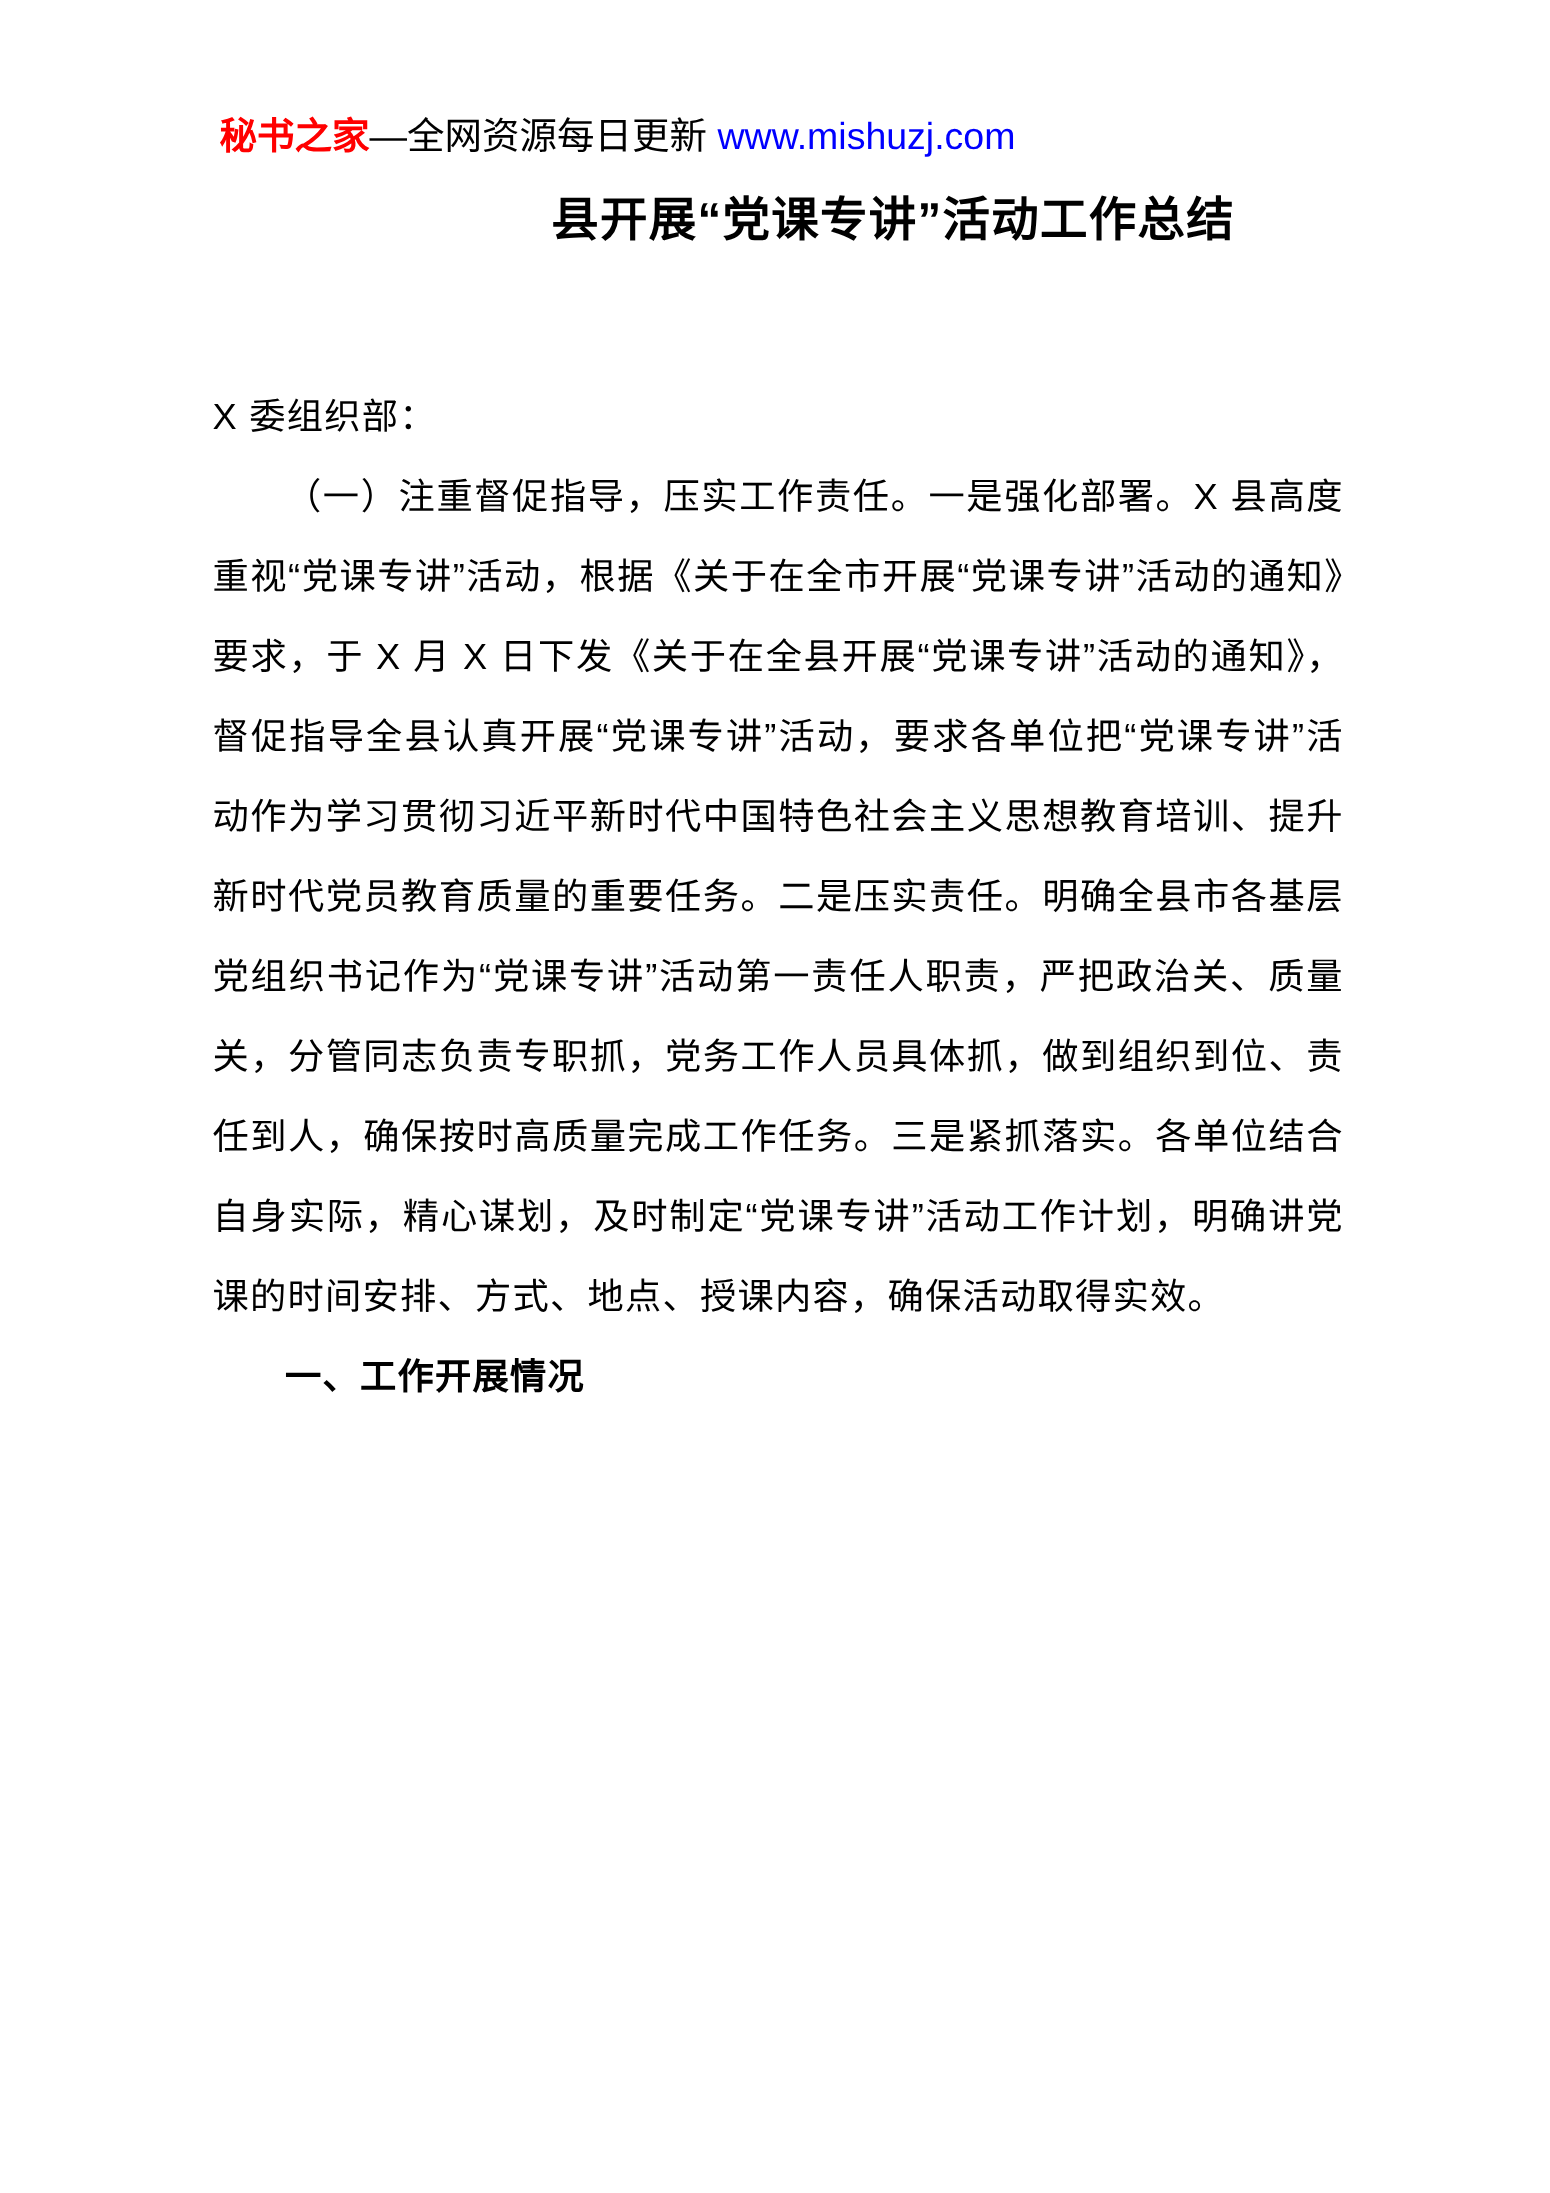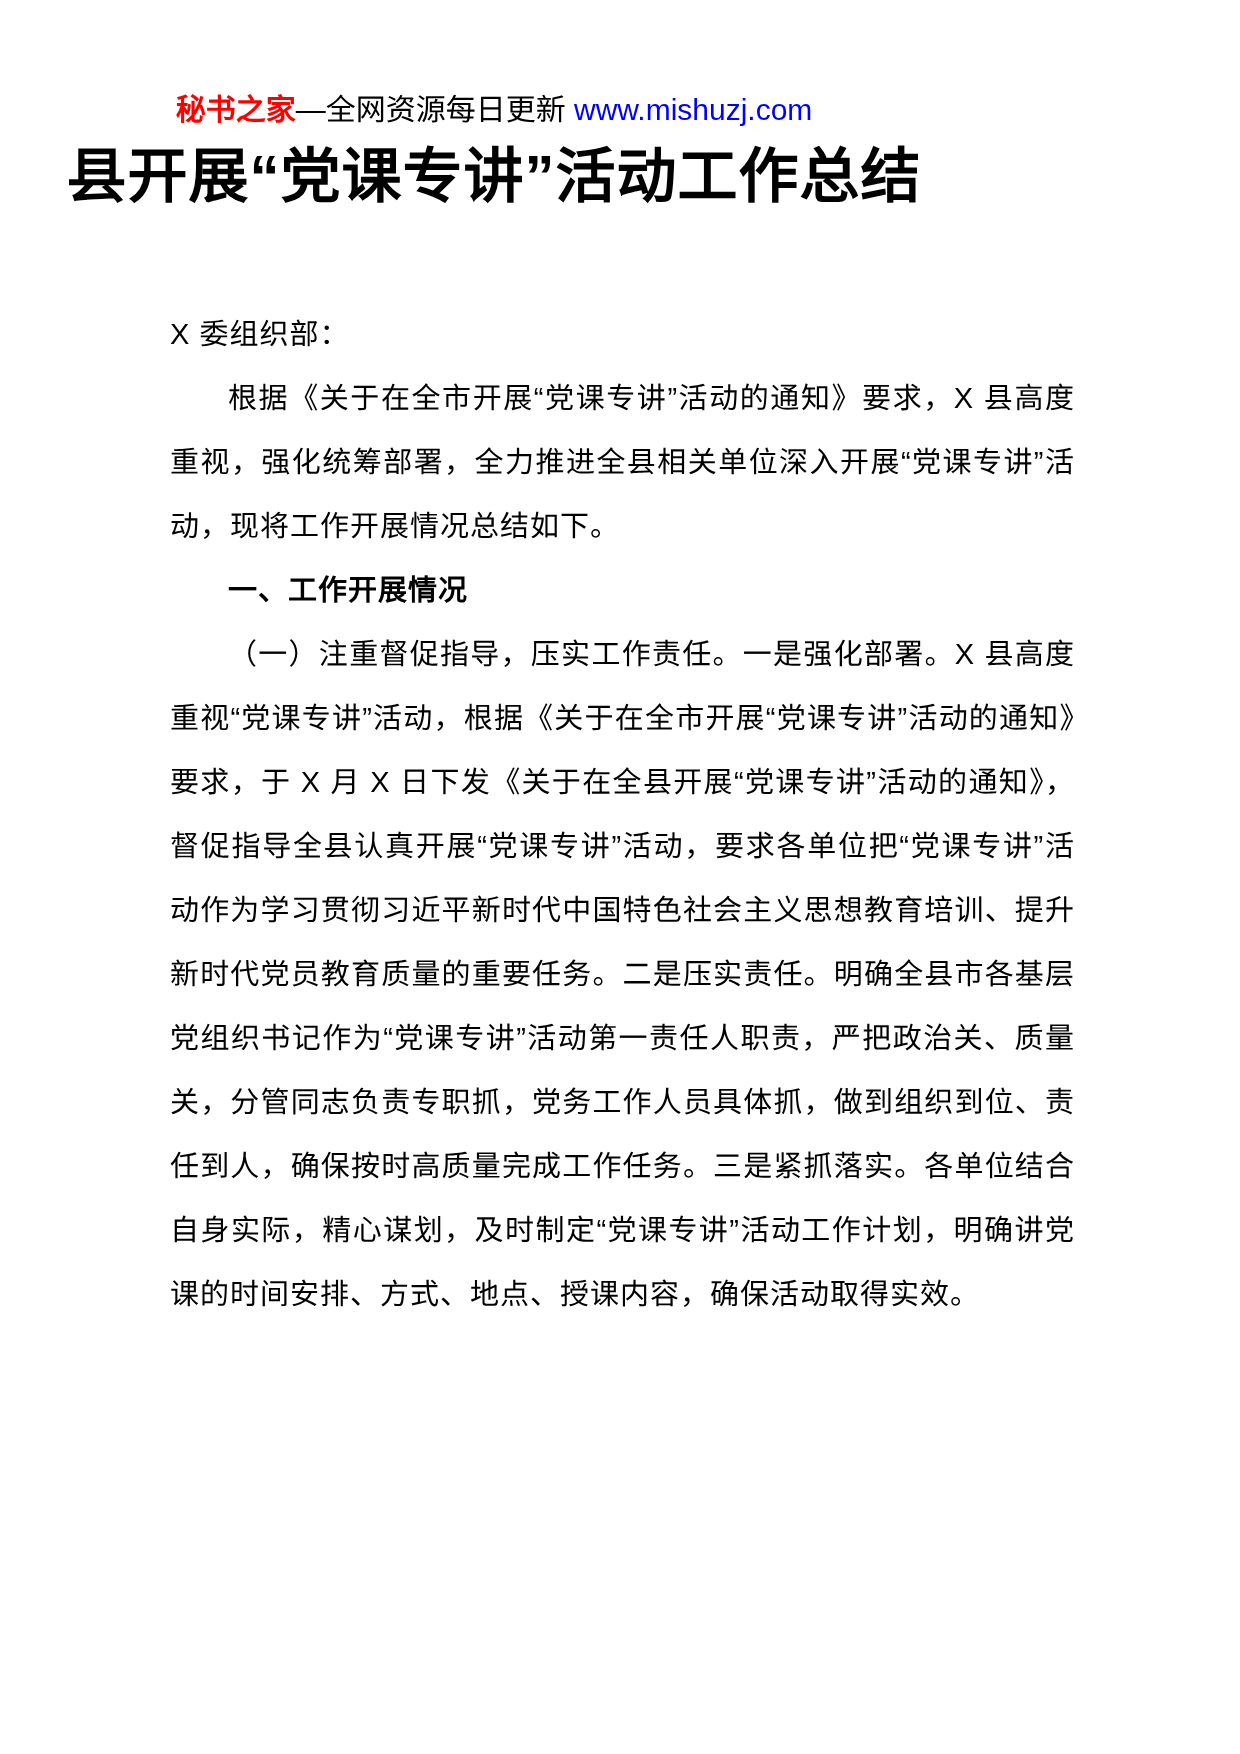--- a/index.html
+++ b/index.html
@@ -31,22 +31,22 @@
     white-space: nowrap;
   }
   .brand {
     font-weight: bold;
   }
   .url {
     text-decoration: none;
   }
   .doc-title {
     margin: 14px 0 0 0;
-    text-align: center;
-    font-size: 60px;
+    text-align: right;
+    font-size: 38px;
     line-height: 62px;
     font-weight: bold;
     letter-spacing: 1px;
   }
   .doc-body {
     margin: 94px 0 0 170px;
     width: 905px;
     font-size: 29px;
     line-height: 64px;
     letter-spacing: 1px;
@@ -70,18 +70,17 @@
 
   <div class="doc-header">
     <span class="brand" style="color: rgb(255, 0, 0);">秘书之家</span><span class="tagline" style="color: rgb(0, 0, 0);">—全网资源每日更新 </span><span class="url" style="color: rgb(0, 0, 255);">www.mishuzj.com</span>
   </div>
 
   <h1 class="doc-title">县开展“党课专讲”活动工作总结</h1>
 
   <div class="doc-body">
 
   <p class="">X 委组织部：</p>
-      <p class="indent">根据《关于在全市开展“党课专讲”活动的通知》要求，X 县高度重视，强化统筹部署，全力推进全县相关单位深入开展“党课专讲”活动，现将工作开展情况总结如下。</p>
+      <p class="indent">（一）注重督促指导，压实工作责任。一是强化部署。X 县高度重视“党课专讲”活动，根据《关于在全市开展“党课专讲”活动的通知》要求，于 X 月 X 日下发《关于在全县开展“党课专讲”活动的通知》，督促指导全县认真开展“党课专讲”活动，要求各单位把“党课专讲”活动作为学习贯彻习近平新时代中国特色社会主义思想教育培训、提升新时代党员教育质量的重要任务。二是压实责任。明确全县市各基层党组织书记作为“党课专讲”活动第一责任人职责，严把政治关、质量关，分管同志负责专职抓，党务工作人员具体抓，做到组织到位、责任到人，确保按时高质量完成工作任务。三是紧抓落实。各单位结合自身实际，精心谋划，及时制定“党课专讲”活动工作计划，明确讲党课的时间安排、方式、地点、授课内容，确保活动取得实效。</p>
       <p class="indent bold">一、工作开展情况</p>
-      <p class="indent">（一）注重督促指导，压实工作责任。一是强化部署。X 县高度重视“党课专讲”活动，根据《关于在全市开展“党课专讲”活动的通知》要求，于 X 月 X 日下发《关于在全县开展“党课专讲”活动的通知》，督促指导全县认真开展“党课专讲”活动，要求各单位把“党课专讲”活动作为学习贯彻习近平新时代中国特色社会主义思想教育培训、提升新时代党员教育质量的重要任务。二是压实责任。明确全县市各基层党组织书记作为“党课专讲”活动第一责任人职责，严把政治关、质量关，分管同志负责专职抓，党务工作人员具体抓，做到组织到位、责任到人，确保按时高质量完成工作任务。三是紧抓落实。各单位结合自身实际，精心谋划，及时制定“党课专讲”活动工作计划，明确讲党课的时间安排、方式、地点、授课内容，确保活动取得实效。</p>
     </div>
 
 </div>
 
 </body></html>

